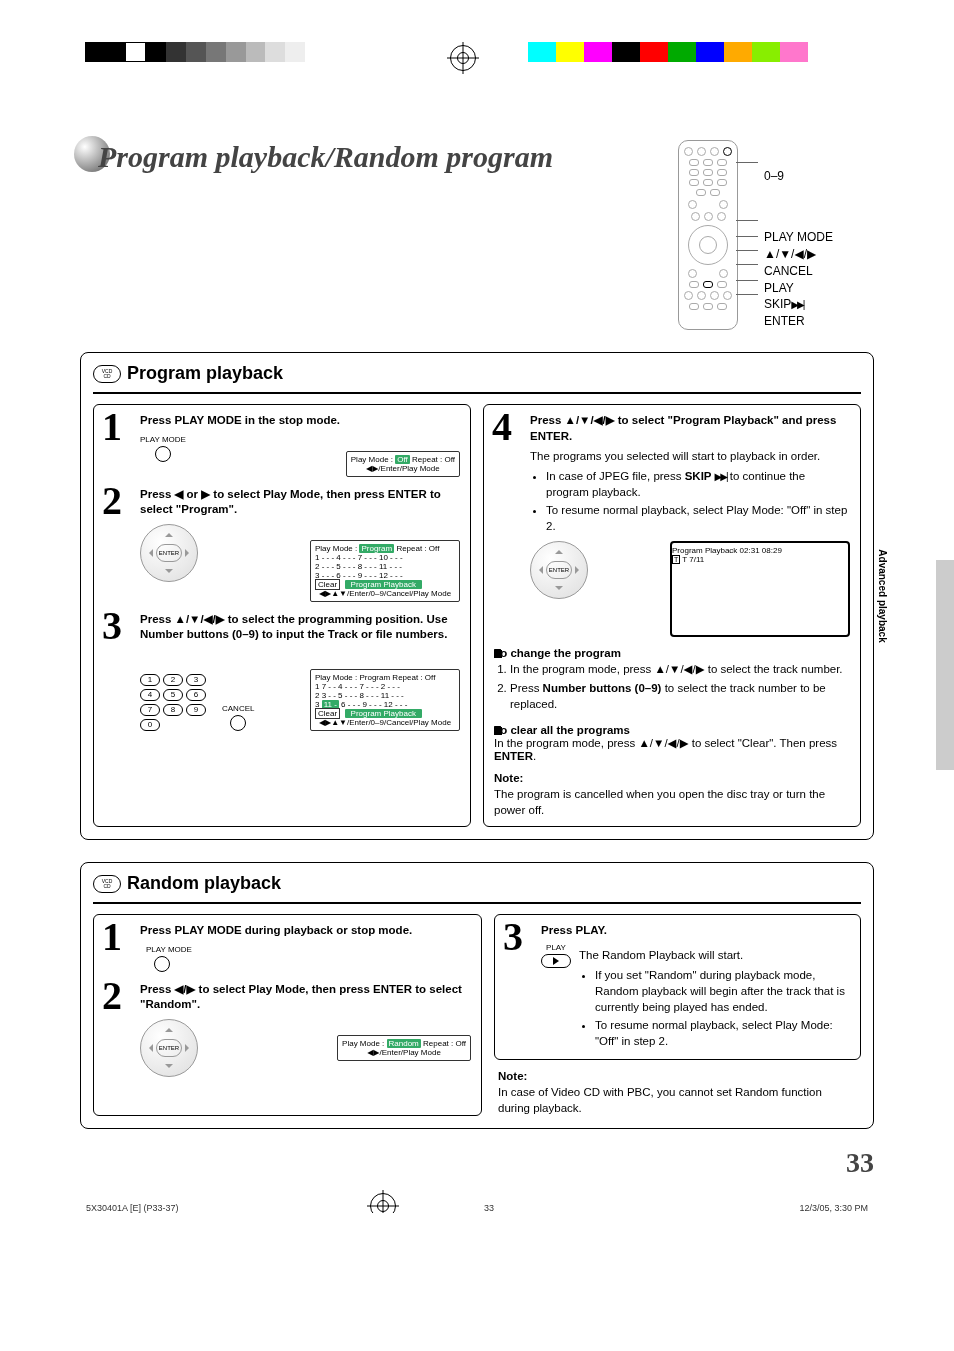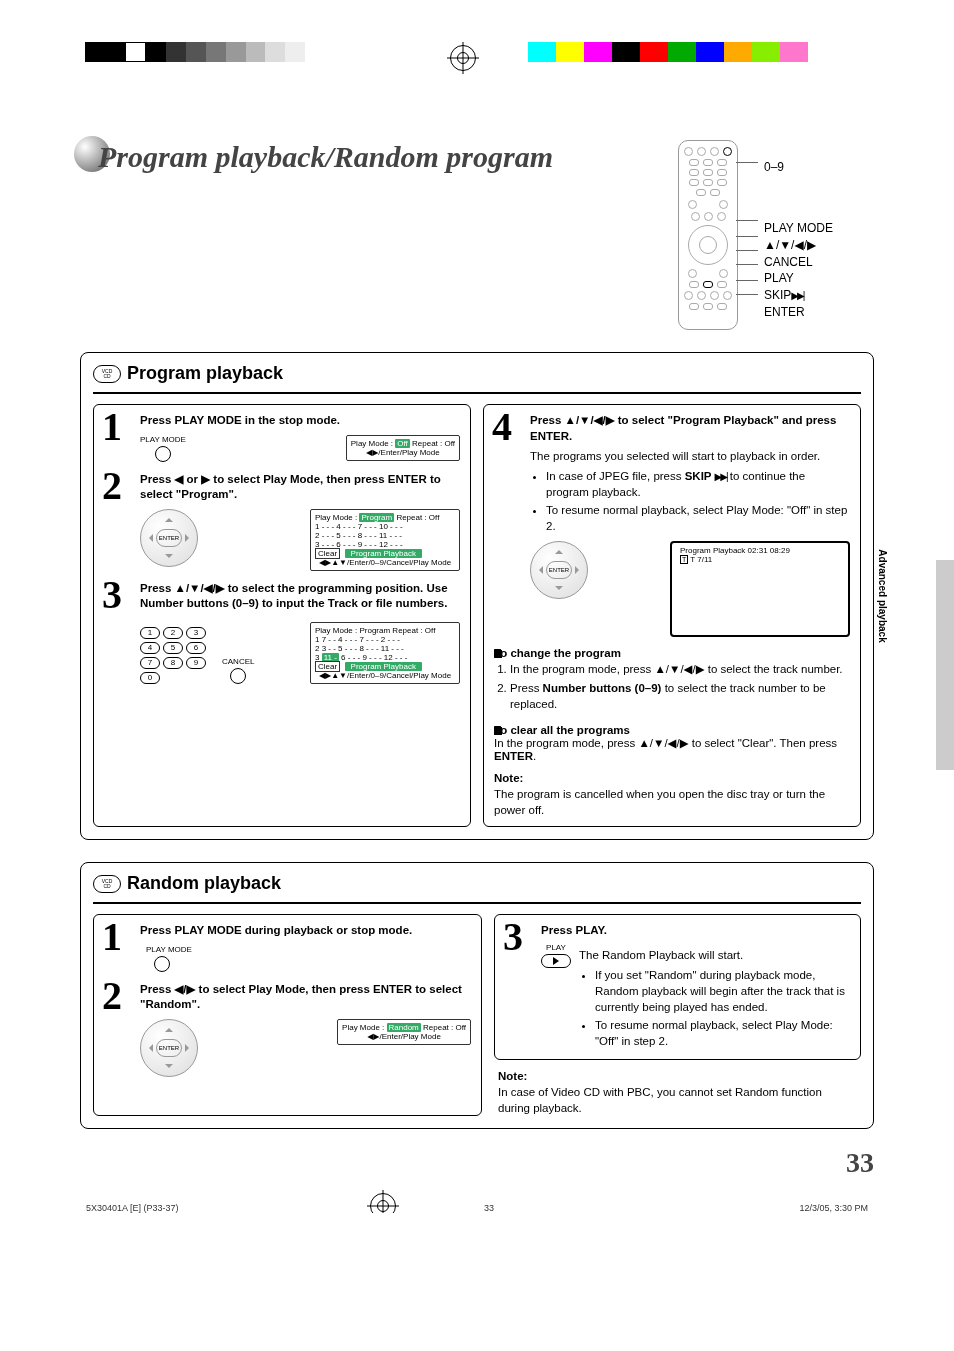--- a/index.html
+++ b/index.html
@@ -78,21 +78,21 @@
   .intro {
     font-size: 12px;
     line-height: 1.4;
     margin-left: 44px;
     max-width: 420px;
   }
   .remote-area {
     position: relative;
     width: 196px;
     display:flex;
-    align-items:center;
+    align-items:flex-end;
   }
   .remote {
     width: 60px;
     height: 190px;
     border: 1px solid #999;
     border-radius: 10px;
     background:#fff;
     position:relative;
     padding: 6px 4px;
   }
@@ -183,20 +183,21 @@
     width:8px; height:8px; background:#000;
   }
   .sq-body { font-weight:normal; }
   .osd {
     border:1px solid #333;
     background:#fff;
     font-size:8px;
     padding:3px 4px;
     border-radius:2px;
     display:inline-block;
+    margin-top:16px;
   }
   .osd-row { white-space:nowrap; }
   .hl { background:#3a6; color:#fff; padding:0 2px; border-radius:1px; }
   .remote-ctrls {
     display:flex; align-items:flex-start; gap:10px;
     margin-top:6px;
   }
   .small-label {
     font-size:8px; text-align:center; margin-bottom:2px;
   }
@@ -263,21 +264,21 @@
     padding: 0 6px;
   }
   .arrows { font-family: Arial, sans-serif; }
   .skip-icon::after {
     content: '▶▶|';
     letter-spacing:-2px;
     font-size:10px;
   }
   .tv-osd {
     width:180px; height:96px; border:2px solid #000; border-radius:4px;
-    padding:3px 8px; font-size:8px;
+    padding:3px 0; font-size:8px;
     background:#fff;
   }
   .play-btn {
     width:30px; height:14px; border:1.5px solid #000; border-radius:8px;
     display:flex; align-items:center; justify-content:center;
   }
   .play-tri {
     width:0; height:0; border:4px solid transparent; border-left:6px solid #000;
     margin-left:3px;
   }

